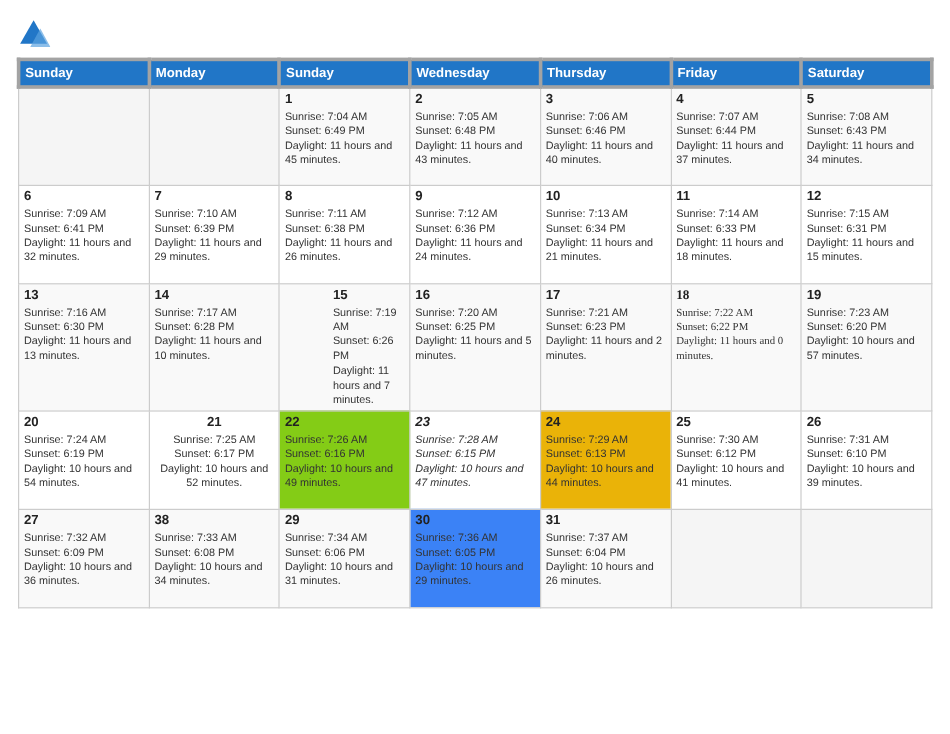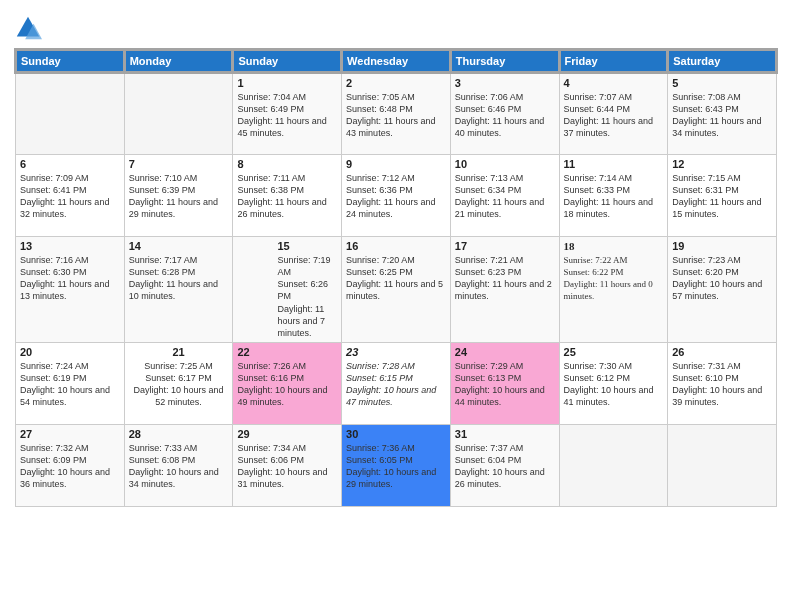--- a/index.html
+++ b/index.html
@@ -226,48 +226,48 @@
         </tr>
         <tr>
           <td style="background: rgb(255, 255, 255);">
             <span class="day-number">20</span>
             <div class="day-info">Sunrise: 7:24 AM<br>Sunset: 6:19 PM<br>Daylight: 10 hours and 54 minutes.</div>
           </td>
           <td style="background: rgb(255, 255, 255); text-align: center;">
             <span class="day-number">21</span>
             <div class="day-info">Sunrise: 7:25 AM<br>Sunset: 6:17 PM<br>Daylight: 10 hours and 52 minutes.</div>
           </td>
-          <td style="background: #f9a8d4;">
+          <td style="background: #84cc16;">
             <span class="day-number">22</span>
             <div class="day-info">Sunrise: 7:26 AM<br>Sunset: 6:16 PM<br>Daylight: 10 hours and 49 minutes.</div>
           </td>
           <td style="background: rgb(255, 255, 255); font-style: italic;">
             <span class="day-number">23</span>
             <div class="day-info">Sunrise: 7:28 AM<br>Sunset: 6:15 PM<br>Daylight: 10 hours and 47 minutes.</div>
           </td>
-          <td style="background: #f9a8d4;">
+          <td style="background: #eab308;">
             <span class="day-number">24</span>
             <div class="day-info">Sunrise: 7:29 AM<br>Sunset: 6:13 PM<br>Daylight: 10 hours and 44 minutes.</div>
           </td>
           <td style="background: rgb(255, 255, 255);">
             <span class="day-number">25</span>
             <div class="day-info">Sunrise: 7:30 AM<br>Sunset: 6:12 PM<br>Daylight: 10 hours and 41 minutes.</div>
           </td>
           <td style="background: rgb(255, 255, 255);">
             <span class="day-number">26</span>
             <div class="day-info">Sunrise: 7:31 AM<br>Sunset: 6:10 PM<br>Daylight: 10 hours and 39 minutes.</div>
           </td>
         </tr>
         <tr>
           <td style="background: rgb(249, 249, 249); margin-left: 36px;">
             <span class="day-number">27</span>
             <div class="day-info">Sunrise: 7:32 AM<br>Sunset: 6:09 PM<br>Daylight: 10 hours and 36 minutes.</div>
           </td>
           <td style="background: rgb(249, 249, 249);">
-            <span class="day-number">28</span>
+            <span class="day-number">38</span>
             <div class="day-info">Sunrise: 7:33 AM<br>Sunset: 6:08 PM<br>Daylight: 10 hours and 34 minutes.</div>
           </td>
           <td style="background: rgb(249, 249, 249);">
             <span class="day-number">29</span>
             <div class="day-info">Sunrise: 7:34 AM<br>Sunset: 6:06 PM<br>Daylight: 10 hours and 31 minutes.</div>
           </td>
           <td style="background: #3b82f6;">
             <span class="day-number">30</span>
             <div class="day-info">Sunrise: 7:36 AM<br>Sunset: 6:05 PM<br>Daylight: 10 hours and 29 minutes.</div>
           </td>

